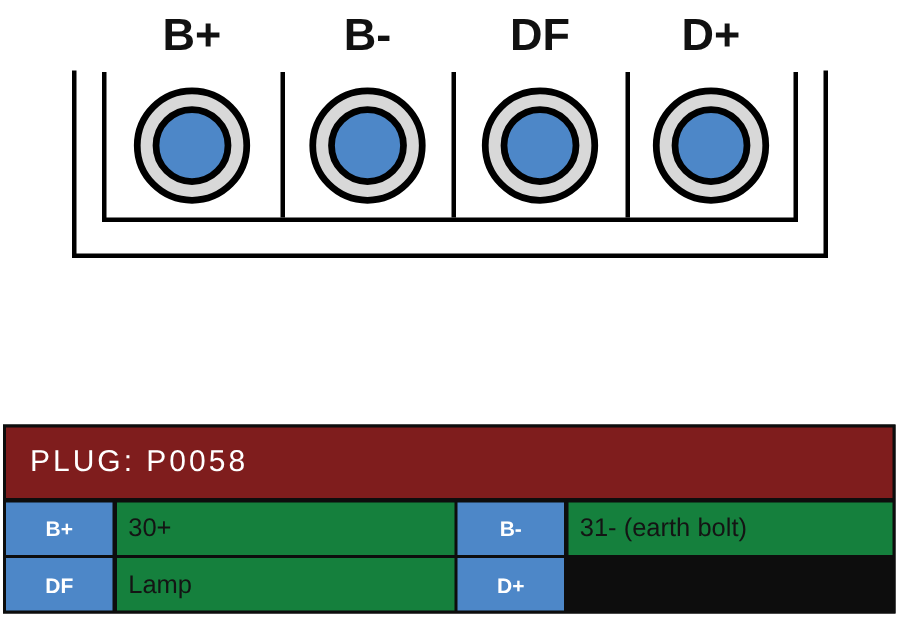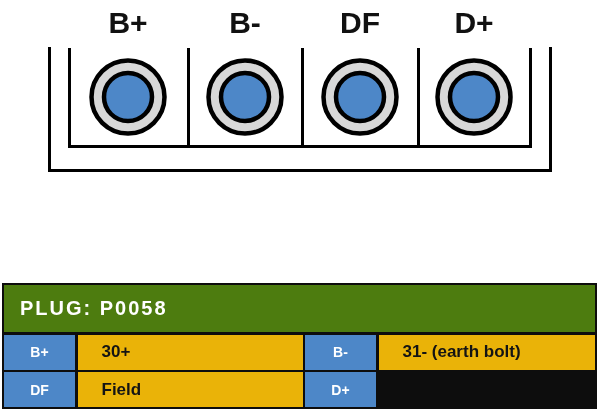--- a/index.html
+++ b/index.html
@@ -42,47 +42,47 @@
     height: 122px;
     background: #0d0d0d;
     border: 2.5px solid #0d0d0d;
     display: grid;
     grid-template-columns: 71px 225px 71px 1fr;
     grid-template-rows: 47px 1fr 1fr;
     gap: 2.5px;
   }
   .plug-table .title-cell {
     grid-column: 1 / span 4;
-    background: #4d7c0f;
+    background: #7f1d1d;
     color: #ffffff;
-    font-weight: bold;
+    font-weight: normal;
     font-size: 20px;
     letter-spacing: 2px;
     display: flex;
     align-items: center;
     padding-left: 16px;
     text-align: center;
   }
   .plug-table .term-cell {
     background: #4d87c8;
     color: #ffffff;
     font-weight: bold;
     font-size: 14px;
     display: flex;
     align-items: center;
     justify-content: center;
   }
   .plug-table .desc-cell {
-    background: #eab308;
+    background: #15803d;
     color: #141414;
-    font-weight: bold;
+    font-weight: normal;
     font-size: 17px;
     display: flex;
     align-items: center;
-    padding-left: 24px;
+    padding-left: 8px;
   }
 </style>
 </head>
 <body>
 
 <div id="stage">
 
   <svg id="pinout-svg" viewBox="0 0 600 283">
 
     <text x="128" y="33" class="pin-label-text">B+</text>
@@ -122,17 +122,17 @@
   <div class="plug-table">
 
     <div class="title-cell">PLUG: P0058</div>
 
     <div class="term-cell">B+</div>
     <div class="desc-cell">30+</div>
     <div class="term-cell">B-</div>
     <div class="desc-cell">31- (earth bolt)</div>
 
     <div class="term-cell">DF</div>
-    <div class="desc-cell">Field</div>
+    <div class="desc-cell">Lamp</div>
     <div class="term-cell">D+</div>
   </div>
 
 </div>
 
 </body></html>

